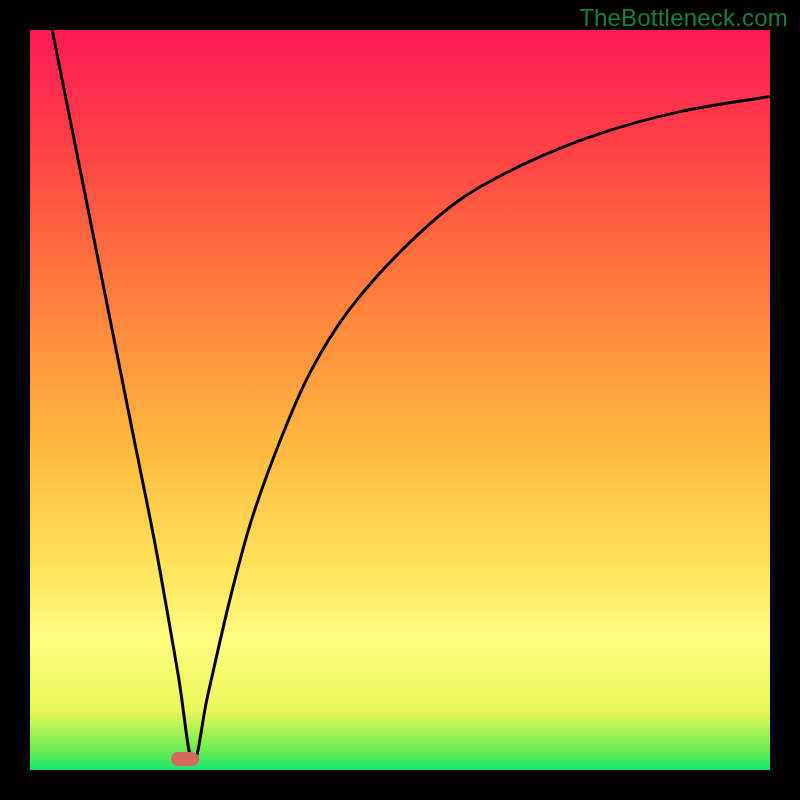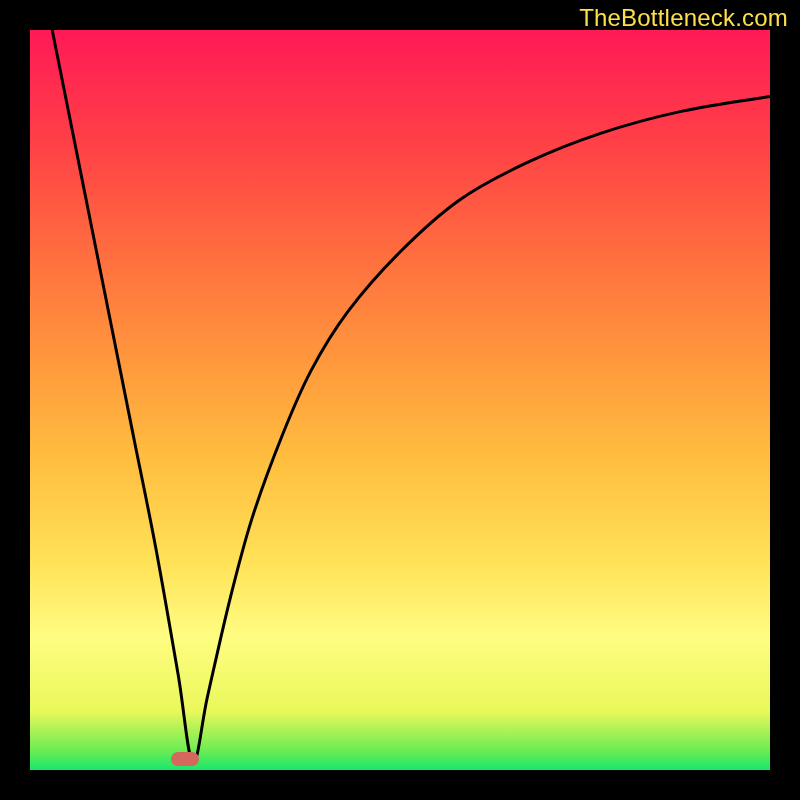--- a/index.html
+++ b/index.html
@@ -14,21 +14,21 @@
   .frame {
     position: relative;
     width: 800px;
     height: 800px;
     background: #000;
   }
   .watermark {
     position: absolute;
     top: 4px;
     right: 12px;
-    color: #fde047;
+    color: #15803d;
     font-size: 24px;
     letter-spacing: 0.2px;
     font-weight: 400;
     z-index: 10;
   }
   .plot {
     position: absolute;
     left: 30px;
     top: 30px;
     width: 740px;

